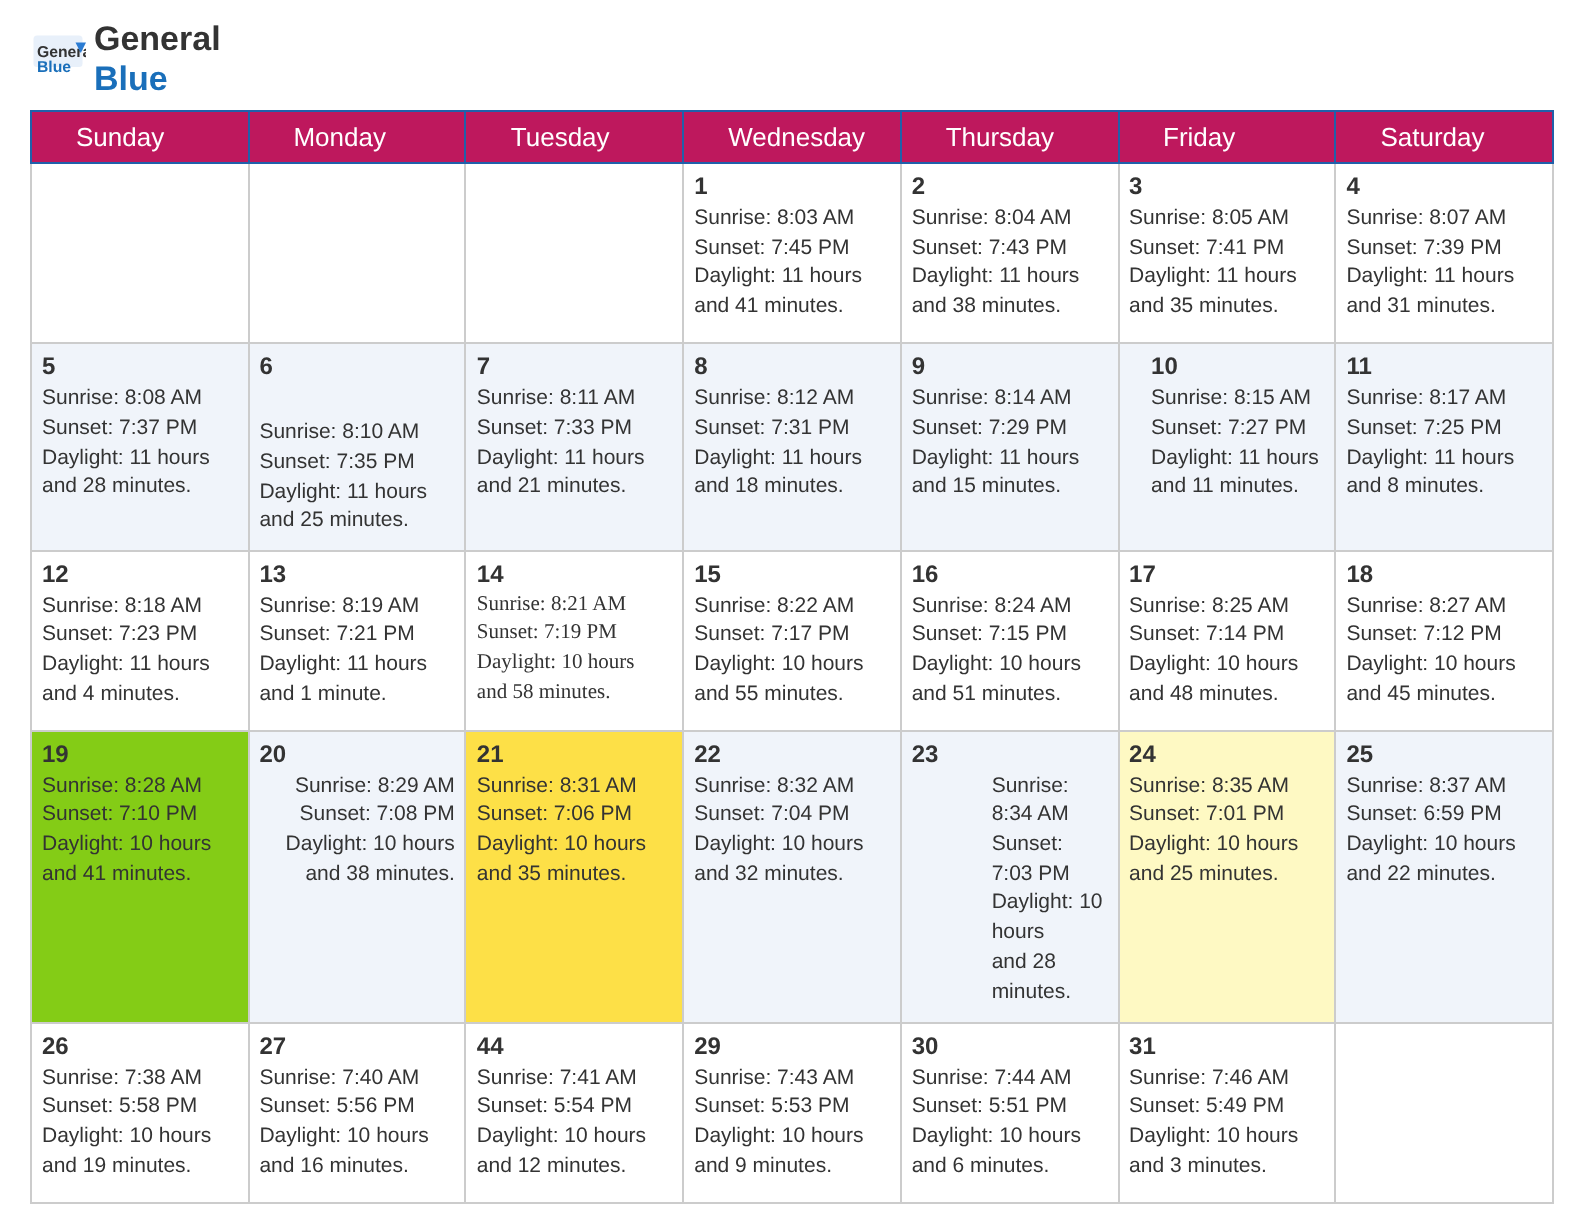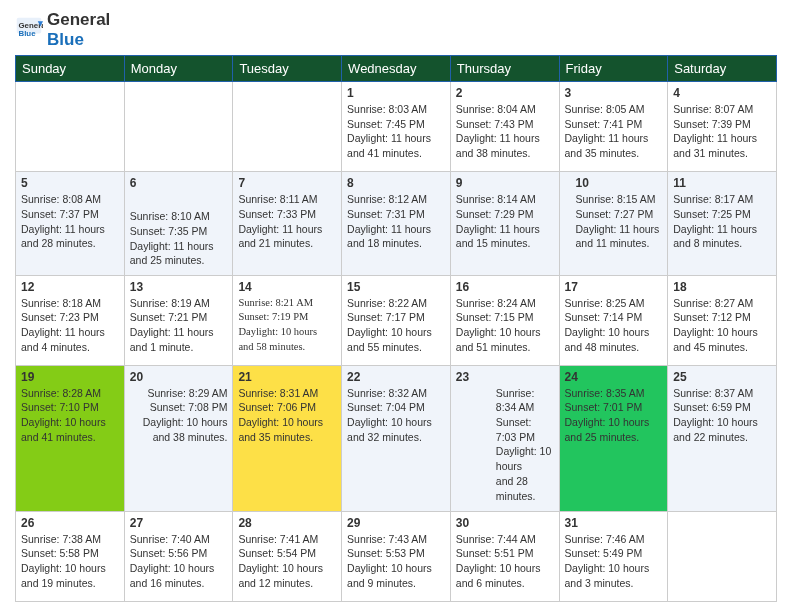--- a/index.html
+++ b/index.html
@@ -46,24 +46,24 @@
       color: #555;
     }
     .calendar {
       flex: 1;
       border: 1px solid #ccc;
       border-collapse: collapse;
       width: 100%;
       table-layout: fixed;
     }
     .calendar th {
-      background: #14532d;
+      background: #be185d;
       color: white;
       text-align: left;
-      padding: 5px 6px;
+      padding: 5px 22px;
       font-size: 13px;
       font-weight: normal;
       border: 1px solid #2060aa;
     }
     .calendar td {
       vertical-align: top;
       border: 1px solid #ccc;
       padding: 4px 5px;
       font-size: 10.5px;
       color: #333;
@@ -292,21 +292,21 @@
 Daylight: 10 hours
 and 32 minutes.</div>
           </td>
           <td style="background: rgb(240, 244, 250);">
             <span class="day-num">23</span>
             <div class="day-info" style="white-space: pre-line; margin-left: 40px;">Sunrise: 8:34 AM
 Sunset: 7:03 PM
 Daylight: 10 hours
 and 28 minutes.</div>
           </td>
-          <td style="background: #22c55e;">
+          <td style="background: #fef9c3;">
             <span class="day-num">24</span>
             <div class="day-info" style="white-space: pre-line;">Sunrise: 8:35 AM
 Sunset: 7:01 PM
 Daylight: 10 hours
 and 25 minutes.</div>
           </td>
           <td style="background: rgb(240, 244, 250);">
             <span class="day-num">25</span>
             <div class="day-info" style="white-space: pre-line;">Sunrise: 8:37 AM
 Sunset: 6:59 PM
@@ -323,21 +323,21 @@
 and 19 minutes.</div>
           </td>
           <td>
             <span class="day-num">27</span>
             <div class="day-info" style="white-space: pre-line;">Sunrise: 7:40 AM
 Sunset: 5:56 PM
 Daylight: 10 hours
 and 16 minutes.</div>
           </td>
           <td>
-            <span class="day-num">28</span>
+            <span class="day-num">44</span>
             <div class="day-info" style="white-space: pre-line;">Sunrise: 7:41 AM
 Sunset: 5:54 PM
 Daylight: 10 hours
 and 12 minutes.</div>
           </td>
           <td>
             <span class="day-num">29</span>
             <div class="day-info" style="white-space: pre-line;">Sunrise: 7:43 AM
 Sunset: 5:53 PM
 Daylight: 10 hours

